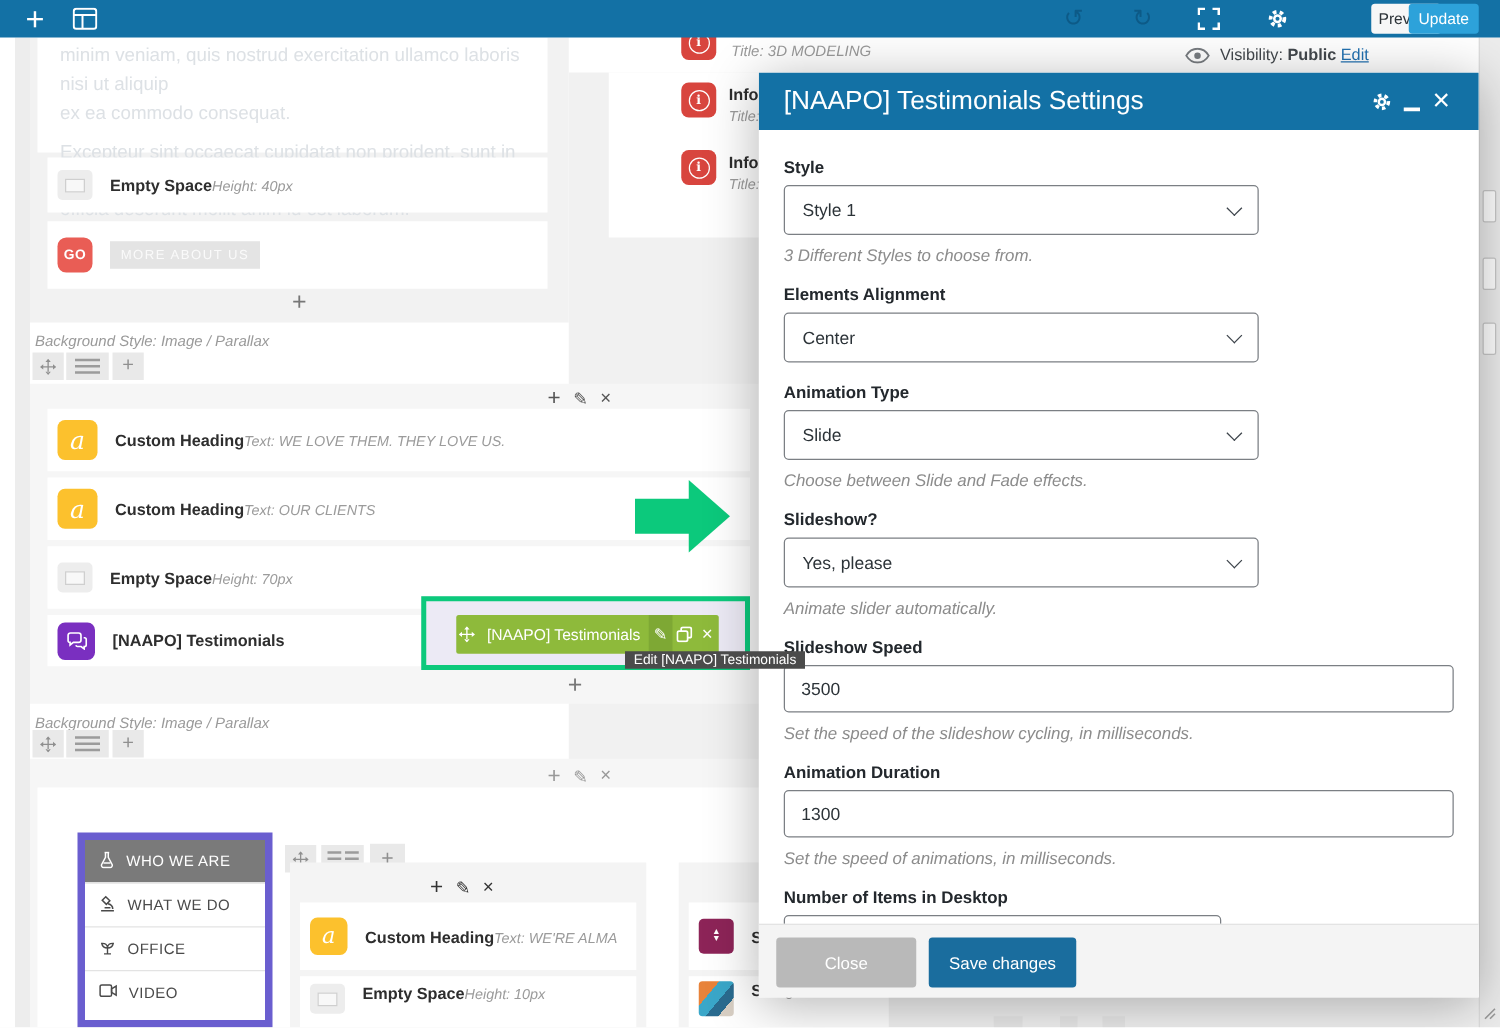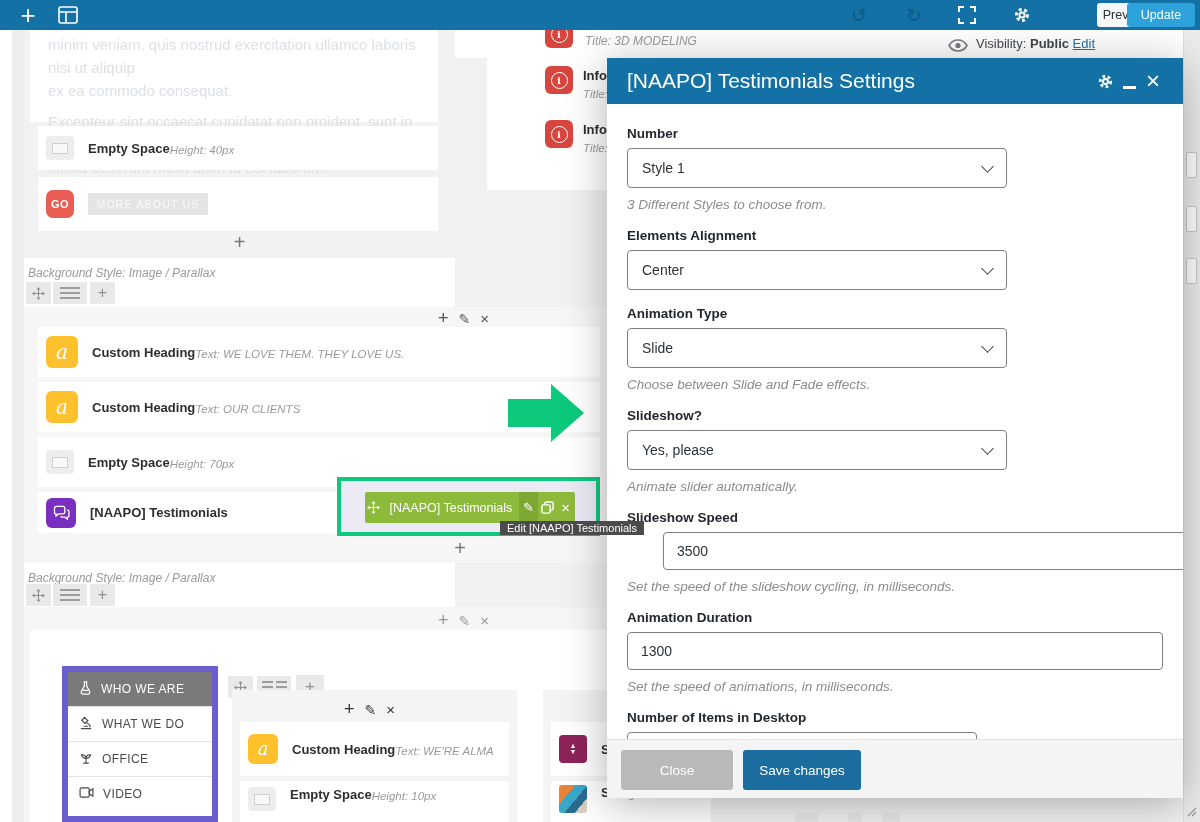--- a/index.html
+++ b/index.html
@@ -352,21 +352,21 @@
             <circle cx="10" cy="10" r="1.6" fill="#1371a5"></circle>
           </svg>
       </span>
       <span class="m-hic">
           <span style="width:13px;height:3px;background:#fff;margin-top:12px"></span>
         </span>
       <span class="m-hic" style="font-size:24px;font-weight:300">×</span>
     </div>
     <div class="m-body">
       <div class="m-field">
-        <div class="m-label">Number</div>
+        <div class="m-label">Style</div>
         <div class="m-select">
           <span>Style 1</span>
             <span class="chev"></span>
         </div>
         <div class="m-hint">3 Different Styles to choose from.</div>
       </div>
       <div class="m-field">
         <div class="m-label">Elements Alignment</div>
         <div class="m-select">
           <span>Center</span>
@@ -384,21 +384,21 @@
       <div class="m-field">
         <div class="m-label">Slideshow?</div>
         <div class="m-select">
           <span>Yes, please</span>
             <span class="chev"></span>
         </div>
         <div class="m-hint">Animate slider automatically.</div>
       </div>
       <div class="m-field">
         <div class="m-label">Slideshow Speed</div>
-        <input class="wp-input" style="width: 536px; margin-left: 36px;" value="3500">
+        <input class="wp-input" style="width: 536px;" value="3500">
         <div class="m-hint">Set the speed of the slideshow cycling, in milliseconds.</div>
       </div>
       <div class="m-field">
         <div class="m-label">Animation Duration</div>
         <input class="wp-input" style="width: 536px;" value="1300">
         <div class="m-hint">Set the speed of animations, in milliseconds.</div>
       </div>
       <div class="m-field">
         <div class="m-label">Number of Items in Desktop</div>
         <input class="wp-input" style="width: 350px;" value="3">
@@ -428,16 +428,16 @@
         </svg>
     </span>
     <span class="tb-ic" style="left:1008px;width:28px">
       <svg width="20" height="20" viewBox="0 0 20 20">
           <circle cx="10" cy="10" r="5.5" fill="none" stroke="#fff" stroke-width="3" stroke-dasharray="2.9 2.6"></circle>
           <circle cx="10" cy="10" r="3.6" fill="#fff"></circle>
           <circle cx="10" cy="10" r="1.6" fill="#1371a5"></circle>
         </svg>
     </span>
     <span class="tb-btn" style="left:1097px;width:56px;background:#f6f7f7;color:#2c3338">Preview</span>
-    <span class="tb-btn" style="left:1127px;width:68px;background:#2da2da;color:#fff">Update</span>
+    <span class="tb-btn" style="left:1127px;width:56px;background:#2da2da;color:#fff">Update</span>
   </div>
 
 </div>
 
 </body></html>

